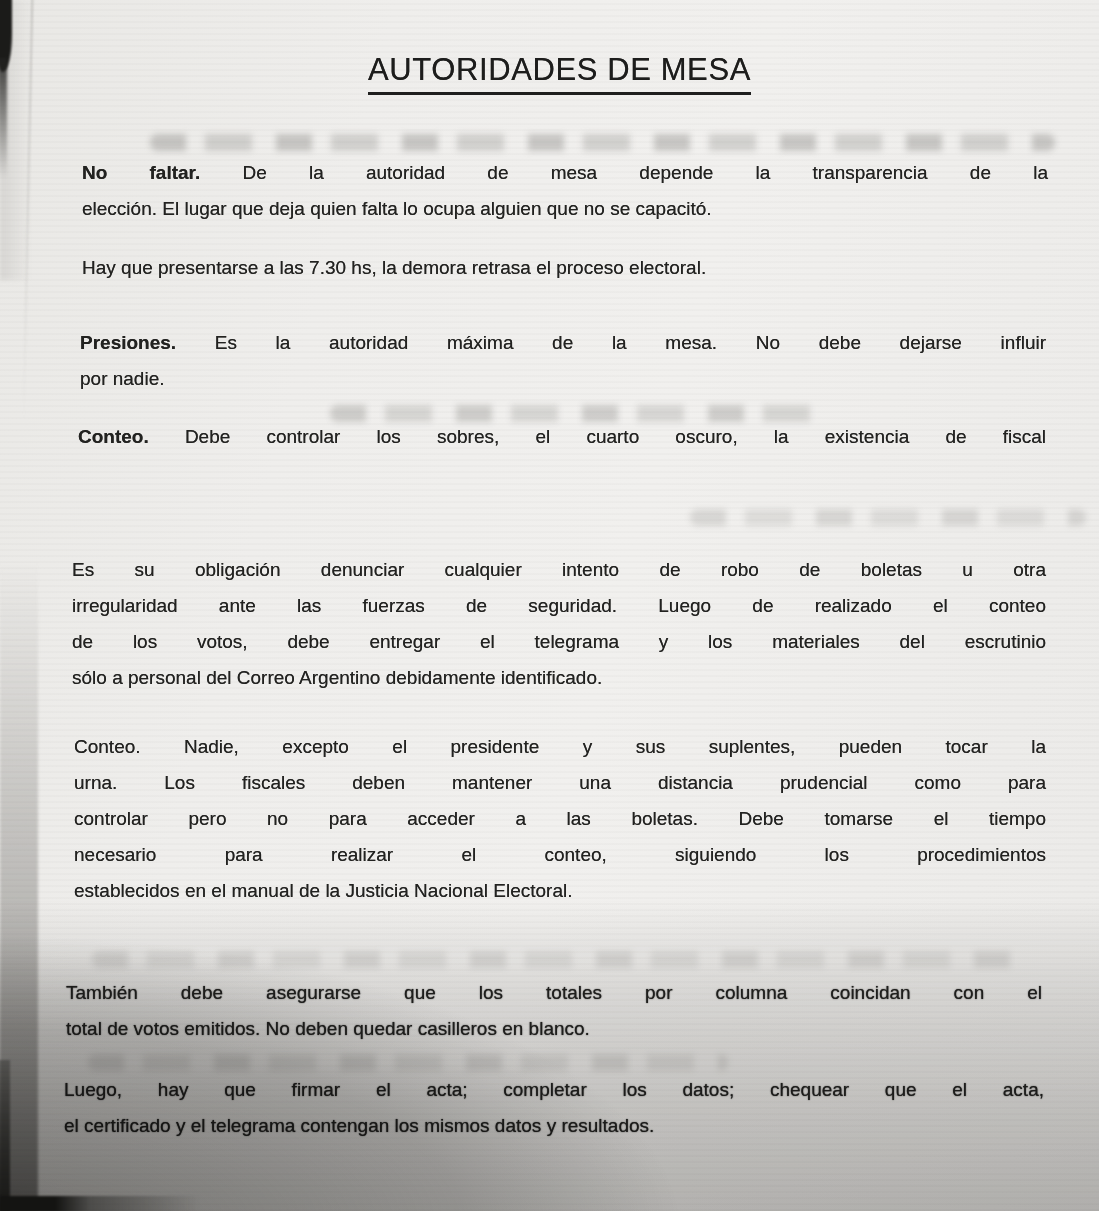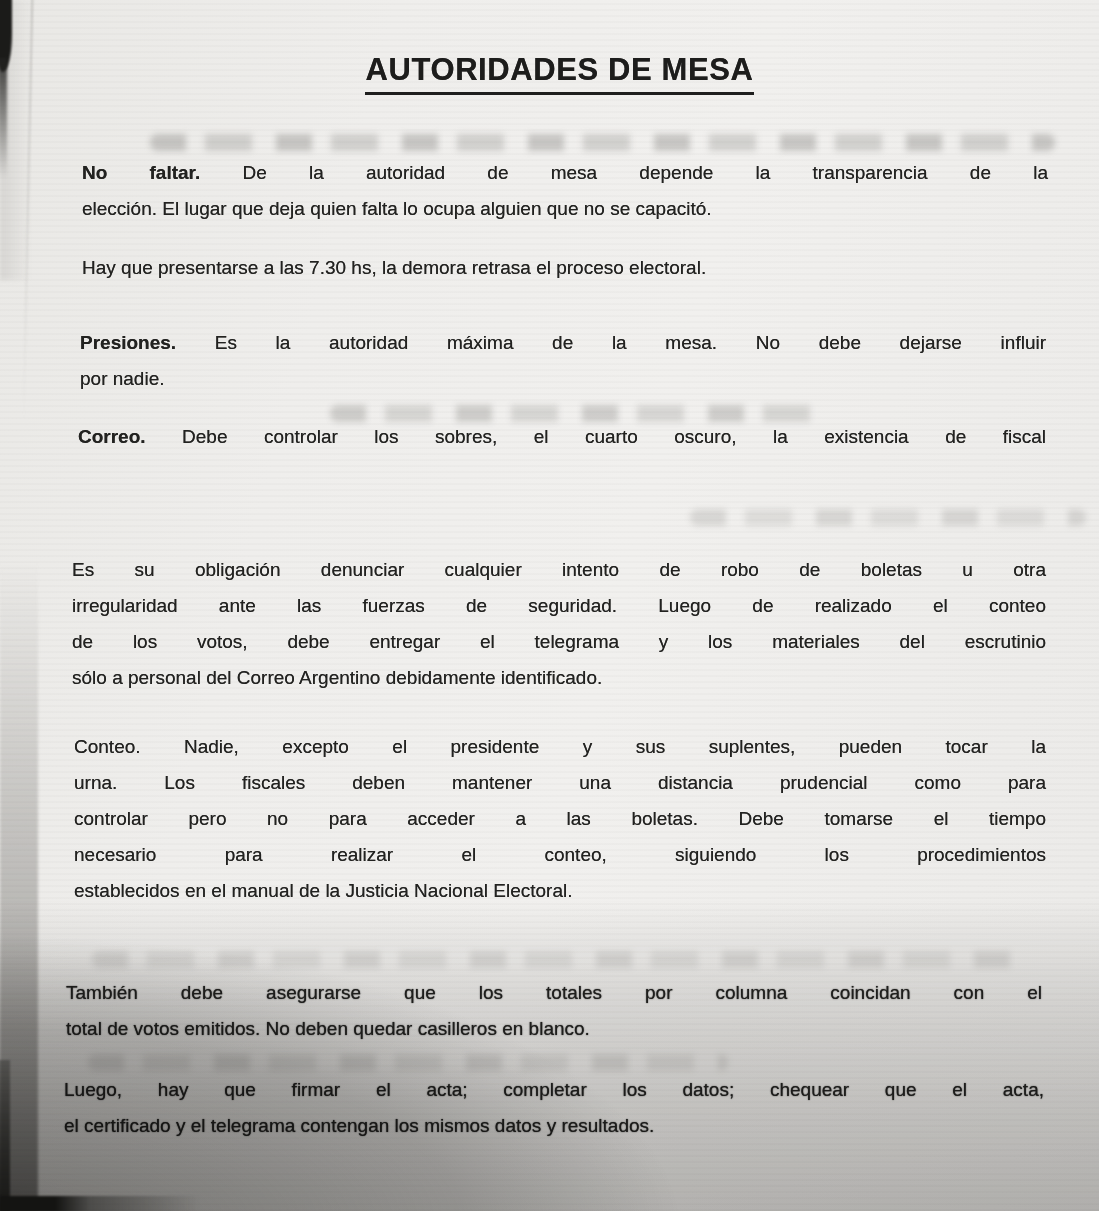--- a/index.html
+++ b/index.html
@@ -25,21 +25,21 @@
   }
 
   
   .title-wrap {
     position: absolute; left: 10px; top: 52px; width: 1099px;
     text-align: center;
     filter: blur(0.4px);
   }
   .title-text {
     display: inline-block;
-    font-size: 31px; font-weight: bold; letter-spacing: 0.6px;
+    font-size: 31px; font-weight: normal; letter-spacing: 0.6px;
     color: #1d1d1c;
     border-bottom: 3.5px solid #1f1f1e;
     padding-bottom: 4px;
     text-shadow: 0 0 0.6px rgba(25,25,25,0.8);
   }
   .para {
     position: absolute;
     font-size: 19px; line-height: 36px; color: #222220;
     text-shadow: 0 0 0.5px rgba(30,30,30,0.75);
     filter: blur(0.4px);
@@ -155,21 +155,21 @@
   <div class="para p2">
     <div class="line ll"><span>Hay que presentarse a las 7.30 hs, la demora retrasa el proceso electoral.</span></div>
   </div>
 
   <div class="para p3">
     <div class="line jl"><span class="b">Presiones.</span><span> Es la autoridad máxima de la mesa. No debe dejarse influir</span></div>
     <div class="line ll"><span>por nadie.</span></div>
   </div>
 
   <div class="para p4">
-    <div class="line jl"><span class="b">Correo.</span><span> Debe controlar los sobres, el cuarto oscuro, la existencia de fiscal</span></div>
+    <div class="line jl"><span class="b">Conteo.</span><span> Debe controlar los sobres, el cuarto oscuro, la existencia de fiscal</span></div>
   </div>
 
   <div class="para p5">
     <div class="line jl"><span>Es su obligación denunciar cualquier intento de robo de boletas u otra</span></div>
     <div class="line jl"><span>irregularidad ante las fuerzas de seguridad. Luego de realizado el conteo</span></div>
     <div class="line jl"><span>de los votos, debe entregar el telegrama y los materiales del escrutinio</span></div>
     <div class="line ll"><span>sólo a personal del Correo Argentino debidamente identificado.</span></div>
   </div>
 
   <div class="para p6">

